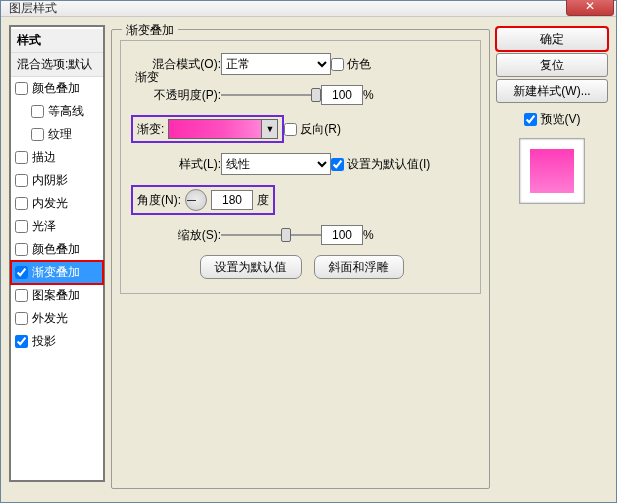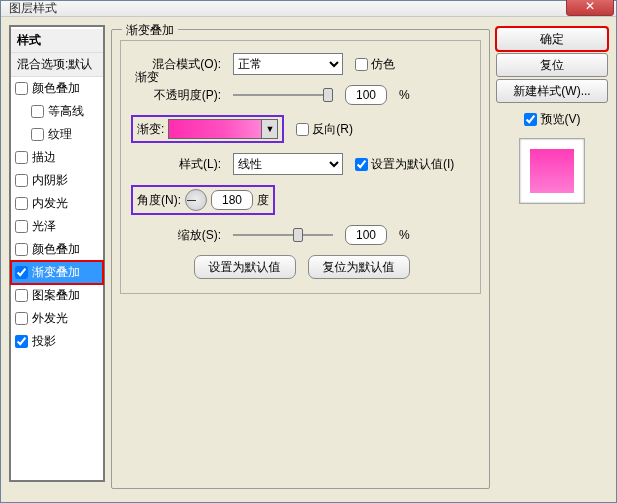--- a/index.html
+++ b/index.html
@@ -15,25 +15,25 @@
 .style-item { display: flex; align-items: center; padding: 3px 4px; gap: 4px; cursor: pointer; }
 .style-item.selected { background: #3399ff; color: #fff; }
 .style-item input[type=checkbox] { margin: 0; }
 .indent { padding-left: 20px; }
 .red-box { outline: 2px solid #e60000; outline-offset: -1px; }
 .mid-panel { flex: 1; }
 .group { border: 1px solid #9b9b9b; border-radius: 2px; padding: 10px 8px 8px 8px; position: relative; margin-top: 4px; height: 460px; }
 .group-title { position: absolute; top: -8px; left: 10px; background: #ece9d8; padding: 0 4px; }
 .inner-group { border: 1px solid #b0b0b0; padding: 12px 8px 14px 10px; position: relative; }
 .inner-title { position: absolute; top: -8px; left: 10px; background: #ece9d8; padding: 0 4px; margin-top: 36px; }
-.row { display: flex; align-items: center; margin-bottom: 10px; gap: 12px; }
+.row { display: flex; align-items: center; margin-bottom: 10px; gap: 0; }
 .label { width: 90px; text-align: right; }
 select, input[type=text] { border: 1px solid #7a7a7a; background: #fff; font-size: 12px; }
 select { height: 22px; width: 110px; }
-.num-input { width: 42px; height: 20px; text-align: center; border-radius: 7px; }
+.num-input { width: 42px; height: 20px; text-align: center; }
 .slider { width: 100px; height: 18px; position: relative; }
 .slider-track { position: absolute; top: 8px; left: 0; right: 0; height: 2px; background: #999; }
 .slider-thumb { position: absolute; top: 2px; width: 10px; height: 14px; background: #ddd; border: 1px solid #666; border-radius: 2px; }
 .gradient-bar { width: 110px; height: 20px; border: 1px solid #666; background: linear-gradient(90deg, #ff2eb0, #ff4fc0, #ff9ae0); display: inline-flex; align-items: center; justify-content: flex-end; }
 .dd-arrow { width: 16px; height: 18px; background: #ddd; border-left: 1px solid #666; display: flex; align-items: center; justify-content: center; font-size: 9px; }
 .angle-dial { width: 22px; height: 22px; border: 1px solid #888; border-radius: 50%; background: radial-gradient(#eee, #ccc); position: relative; }
 .angle-dial::after { content: ""; position: absolute; left: 50%; top: 50%; width: 9px; height: 1px; background: #333; transform-origin: left center; transform: rotate(180deg); }
 .btn-row { display: flex; justify-content: center; gap: 12px; margin-top: 8px; }
 .btn { height: 24px; padding: 0 14px; background: linear-gradient(#fdfdfd, #e4e4e4); border: 1px solid #8a8a8a; border-radius: 7px; cursor: pointer; }
 .right-panel { width: 112px; display: flex; flex-direction: column; gap: 2px; padding-top: 2px; }
@@ -168,21 +168,21 @@
             <div class="slider">
                 <div class="slider-track"></div>
                 <div class="slider-thumb" style="left:60px"></div>
               </div>
             <input class="num-input" type="text" value="100" style="">
             <span>%</span>
           </div>
 
           <div class="btn-row">
             <button class="btn">设置为默认值</button>
-            <button class="btn">复位为默认值</button>
+            <button class="btn">斜面和浮雕</button>
           </div>
         </div>
       </div>
     </div>
 
     <div class="right-panel">
       <button class="right-btn red-box">确定</button>
       <button class="right-btn">复位</button>
       <button class="right-btn">新建样式(W)...</button>
       <div class="preview-row">

